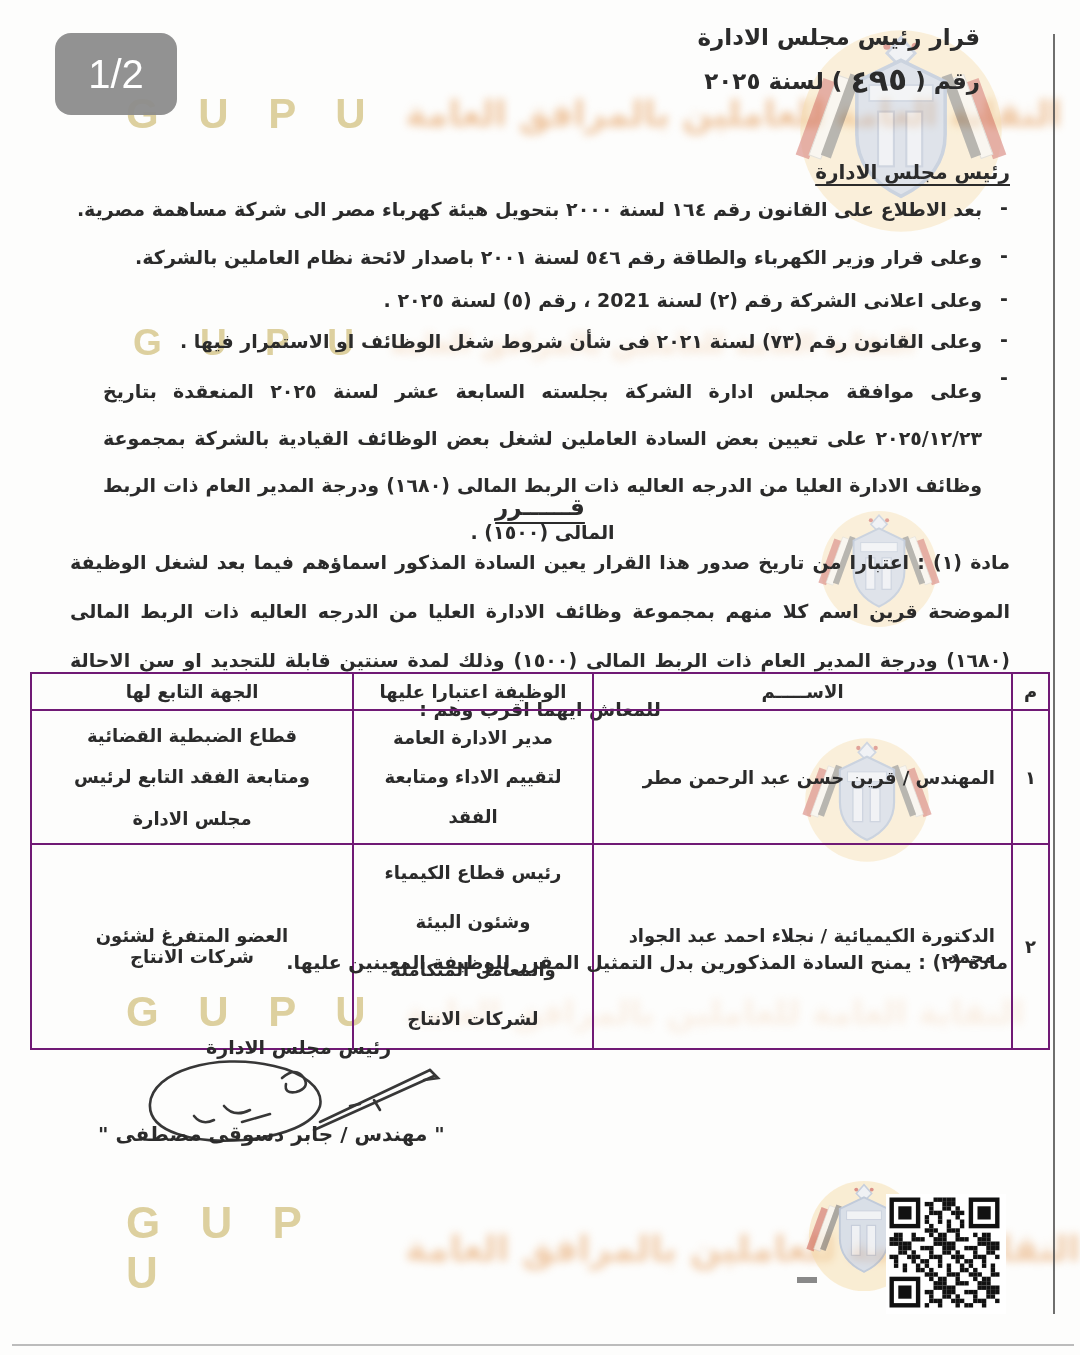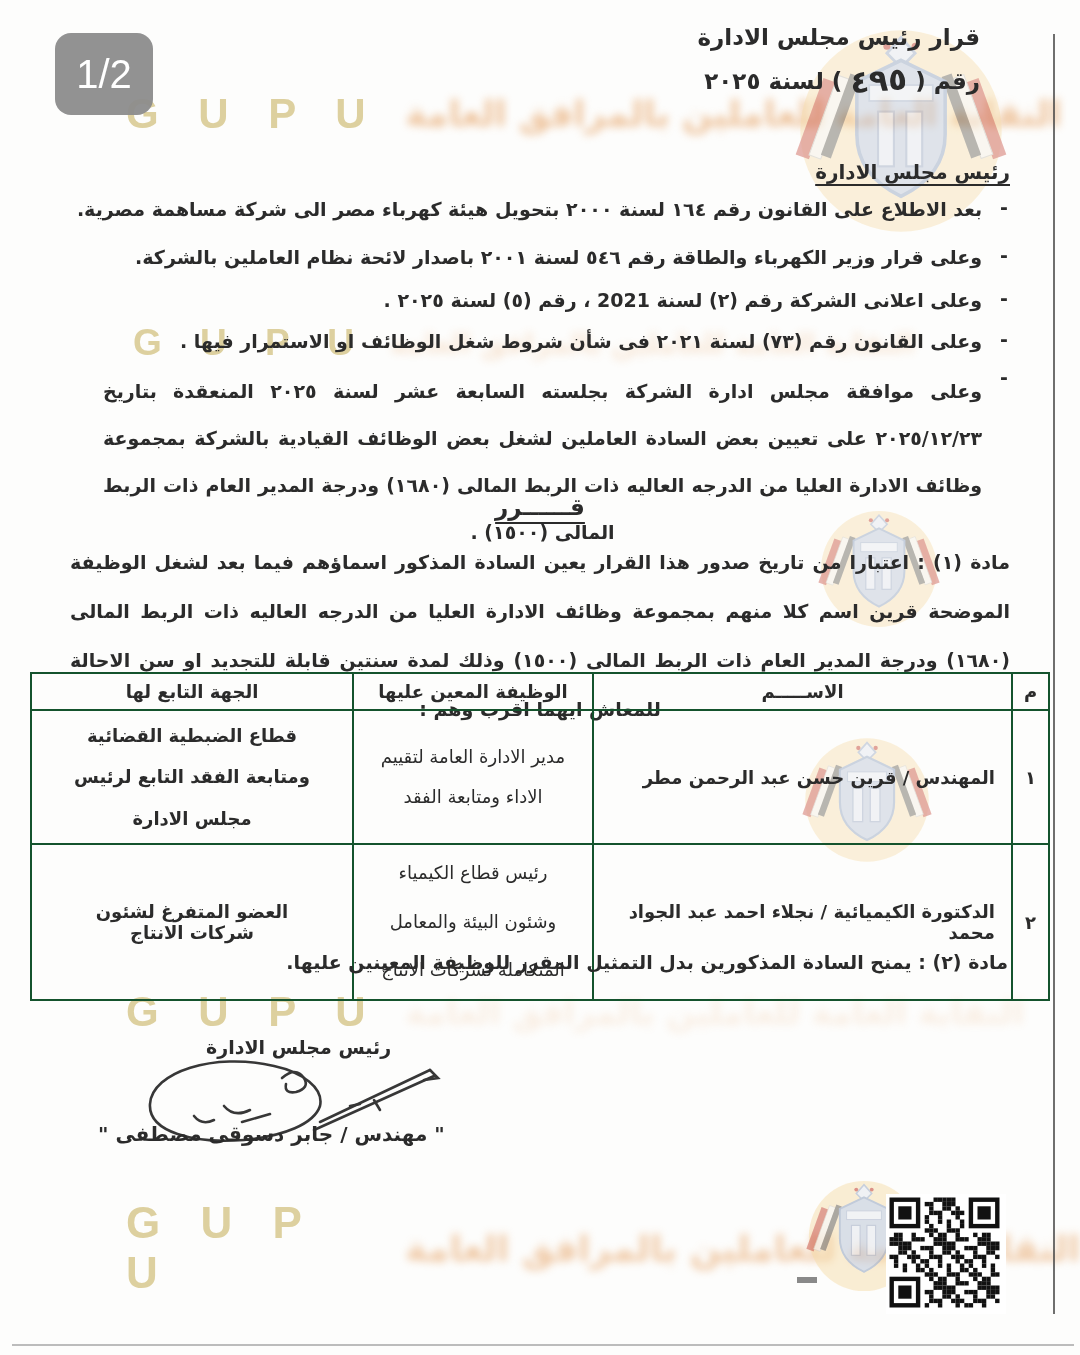--- a/index.html
+++ b/index.html
@@ -17,21 +17,21 @@
   .wm-ar{
     color:#e2954f;font-weight:bold;filter:blur(4px);white-space:nowrap;
     direction:rtl;opacity:.55;
   }
   .stamp{position:absolute;z-index:1;pointer-events:none;}
   .scan-edge-v{position:absolute;z-index:3;left:1053px;top:34px;width:2px;height:1280px;background:#3f3f3f;opacity:.75;}
   .scan-edge-h{position:absolute;z-index:3;left:12px;top:1344px;width:1062px;height:2px;background:#9a9a9a;opacity:.65;}
   .scan-dash{position:absolute;z-index:2;left:797px;top:1277px;width:20px;height:6px;background:#6b6b6b;opacity:.8;}
   
   .badge{
-    position:absolute;z-index:6;left:55px;top:33px;width:98px;height:82px;
+    position:absolute;z-index:6;left:55px;top:33px;width:122px;height:82px;
     background:rgba(140,140,140,.95);border-radius:16px;
     display:flex;align-items:center;justify-content:center;
     color:#fff;font-size:40px;font-weight:500;direction:ltr;
     font-family:"Liberation Sans", sans-serif;
   }
   
   .hdr{position:absolute;z-index:2;left:200px;top:24px;width:780px;}
   .hdr-title{font-size:23px;font-weight:700;}
   .hdr-num{font-size:23px;font-weight:700;margin-top:10px;}
   .hdr-num .hand{display:inline-block;font-size:31px;transform:rotate(-4deg) translateY(2px);font-weight:600;}
@@ -58,26 +58,26 @@
     text-align:justify;text-align-last:center;
   }
   .art-line{position:absolute;z-index:2;right:72px;font-size:19px;font-weight:600;}
   .a2{top:951px;}
   .a3{top:991px;}
   
   .appt{
     position:absolute;z-index:2;left:30px;top:672px;
     border-collapse:collapse;table-layout:fixed;direction:rtl;
   }
-  .appt th,.appt td{border:2px solid #14532d;font-size:18px;color:#2b2b2b;overflow:hidden;}
+  .appt th,.appt td{border:2px solid #701a75;font-size:18px;color:#2b2b2b;overflow:hidden;}
   .appt th{font-weight:700;height:33px;text-align:center;}
   .c-idx{width:37px;} .c-name{width:419px;} .c-pos{width:240px;} .c-dept{width:322px;}
   .td-idx{text-align:center;font-weight:700;}
   .td-name{text-align:right;padding-right:16px;font-weight:600;}
-  .td-pos{text-align:center;font-weight:400;padding:4px 24px;}
+  .td-pos{text-align:center;font-weight:700;padding:4px 24px;}
   .td-dept{text-align:center;font-weight:600;padding:4px 30px;}
   .r1{height:89px;} .r1 .td-pos{line-height:2.2;} .r1 .td-dept{line-height:2.3;}
   .r2{height:144px;} .r2 .td-pos{line-height:2.7;}
   
   .sig-title{position:absolute;z-index:2;left:206px;top:1036px;font-size:19px;font-weight:700;}
   .sig-svg{position:absolute;z-index:2;left:124px;top:1044px;}
   .sig-name{position:absolute;z-index:2;left:98px;top:1122px;font-size:20px;font-weight:700;}
   
   .qr{position:absolute;z-index:4;left:886px;top:1194px;width:120px;height:120px;background:#fff;}
 </style>
@@ -240,21 +240,21 @@
     <colgroup>
         <col class="c-idx">
         <col class="c-name">
         <col class="c-pos">
         <col class="c-dept">
       </colgroup>
     <tbody>
         <tr>
       <th>م</th>
       <th>الاســـــم</th>
-      <th>الوظيفة المعين عليها</th>
+      <th>الوظيفة اعتبارا عليها</th>
       <th>الجهة التابع لها</th>
     </tr>
     <tr class="r1">
       <td class="td-idx">١</td>
       <td class="td-name">المهندس / قرين حسن عبد الرحمن مطر</td>
       <td class="td-pos">مدير الادارة العامة لتقييم الاداء ومتابعة الفقد</td>
       <td class="td-dept">قطاع الضبطية القضائية ومتابعة الفقد التابع لرئيس مجلس الادارة</td>
     </tr>
     <tr class="r2">
       <td class="td-idx">٢</td>

